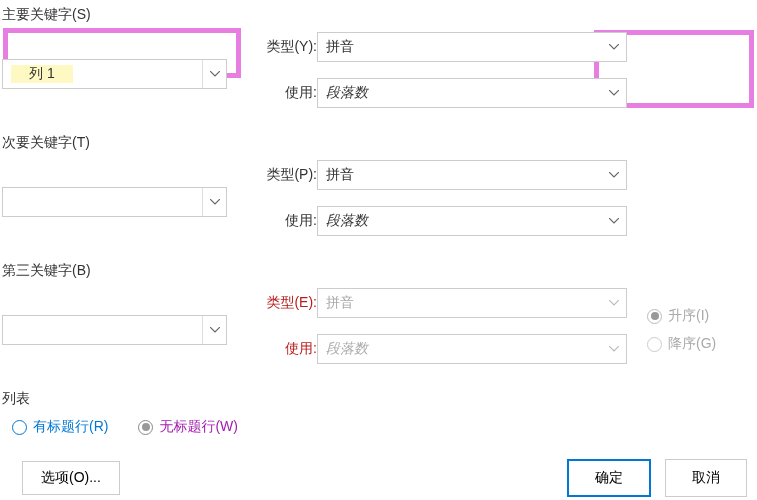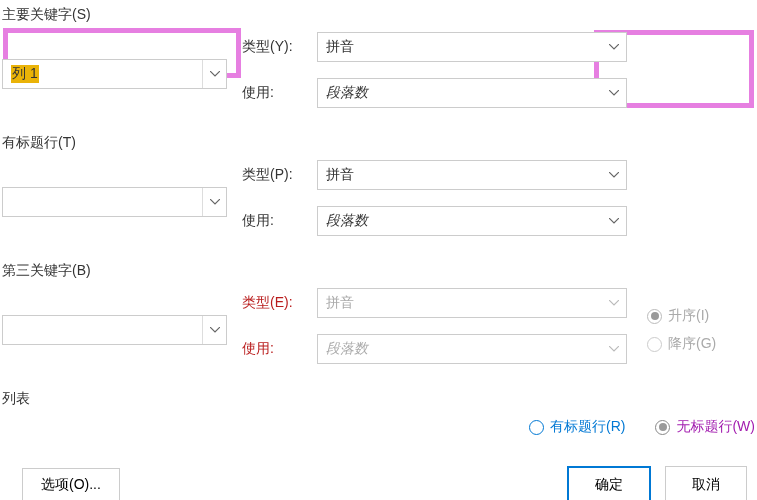--- a/index.html
+++ b/index.html
@@ -60,21 +60,21 @@
       width: 310px;
       font-family: Liberation Serif, serif;
     }
     .select-using {
       width: 310px;
       font-style: italic;
     }
     .label-inline {
       width: 75px;
       color: #333;
-      text-align: left;
+      text-align: right;
     }
     .label-disabled {
       color: #b91c1c;
     }
     .radio-group {
       margin-left: 20px;
       display: flex;
       flex-direction: column;
       gap: 10px;
     }
@@ -137,33 +137,32 @@
       top: 30px;
       left: 594px;
       width: 160px;
       height: 78px;
     }
     .container {
       position: relative;
       padding: 2px;
     }
     .text-selected-bg {
-      background: #eab308;
-      padding: 0 1px;
+      background: #fef9c3;
+      padding: 0 18px;
     }
     .list-section {
       margin-top: 10px;
     }
     .list-radios {
       display: flex;
       gap: 30px;
       margin-top: 10px;
-      margin-bottom: 25px;
+      margin-bottom: 18px;
       margin-left: 10px;
-      justify-content: flex-end;
     }
     .bottom-bar {
       display: flex;
       justify-content: space-between;
       align-items: center;
       padding: 5px 8px 5px 20px;
     }
     .btn {
       border: 1px solid #ccc;
       background: #fff;
@@ -241,21 +240,21 @@
                   <path d="M0 0 L5 5 L10 0" fill="none" stroke="#666" stroke-width="1.2"></path>
                 </svg>
             </span>
           </div>
         </div>
       </div>
     </div>
   </div>
 
   <div class="section">
-    <div class="section-label">有标题行(T)</div>
+    <div class="section-label">次要关键字(T)</div>
     <div class="row">
       <div class="col-left">
         <div class="select select-primary">
           <span></span>
           <span class="dropdown-btn">
             <svg class="chevron" viewBox="0 0 10 6">
                 <path d="M0 0 L5 5 L10 0" fill="none" stroke="#666" stroke-width="1.2"></path>
               </svg>
           </span>
         </div>

